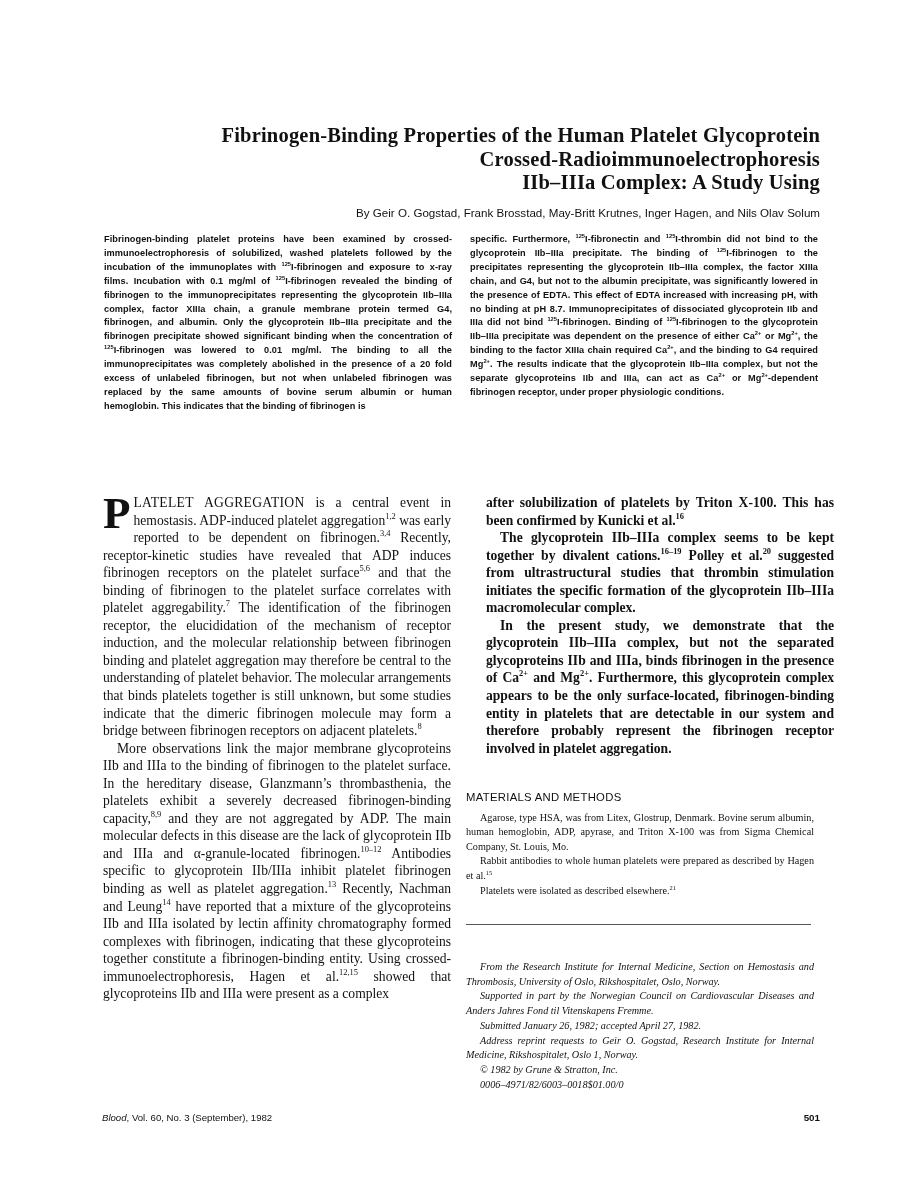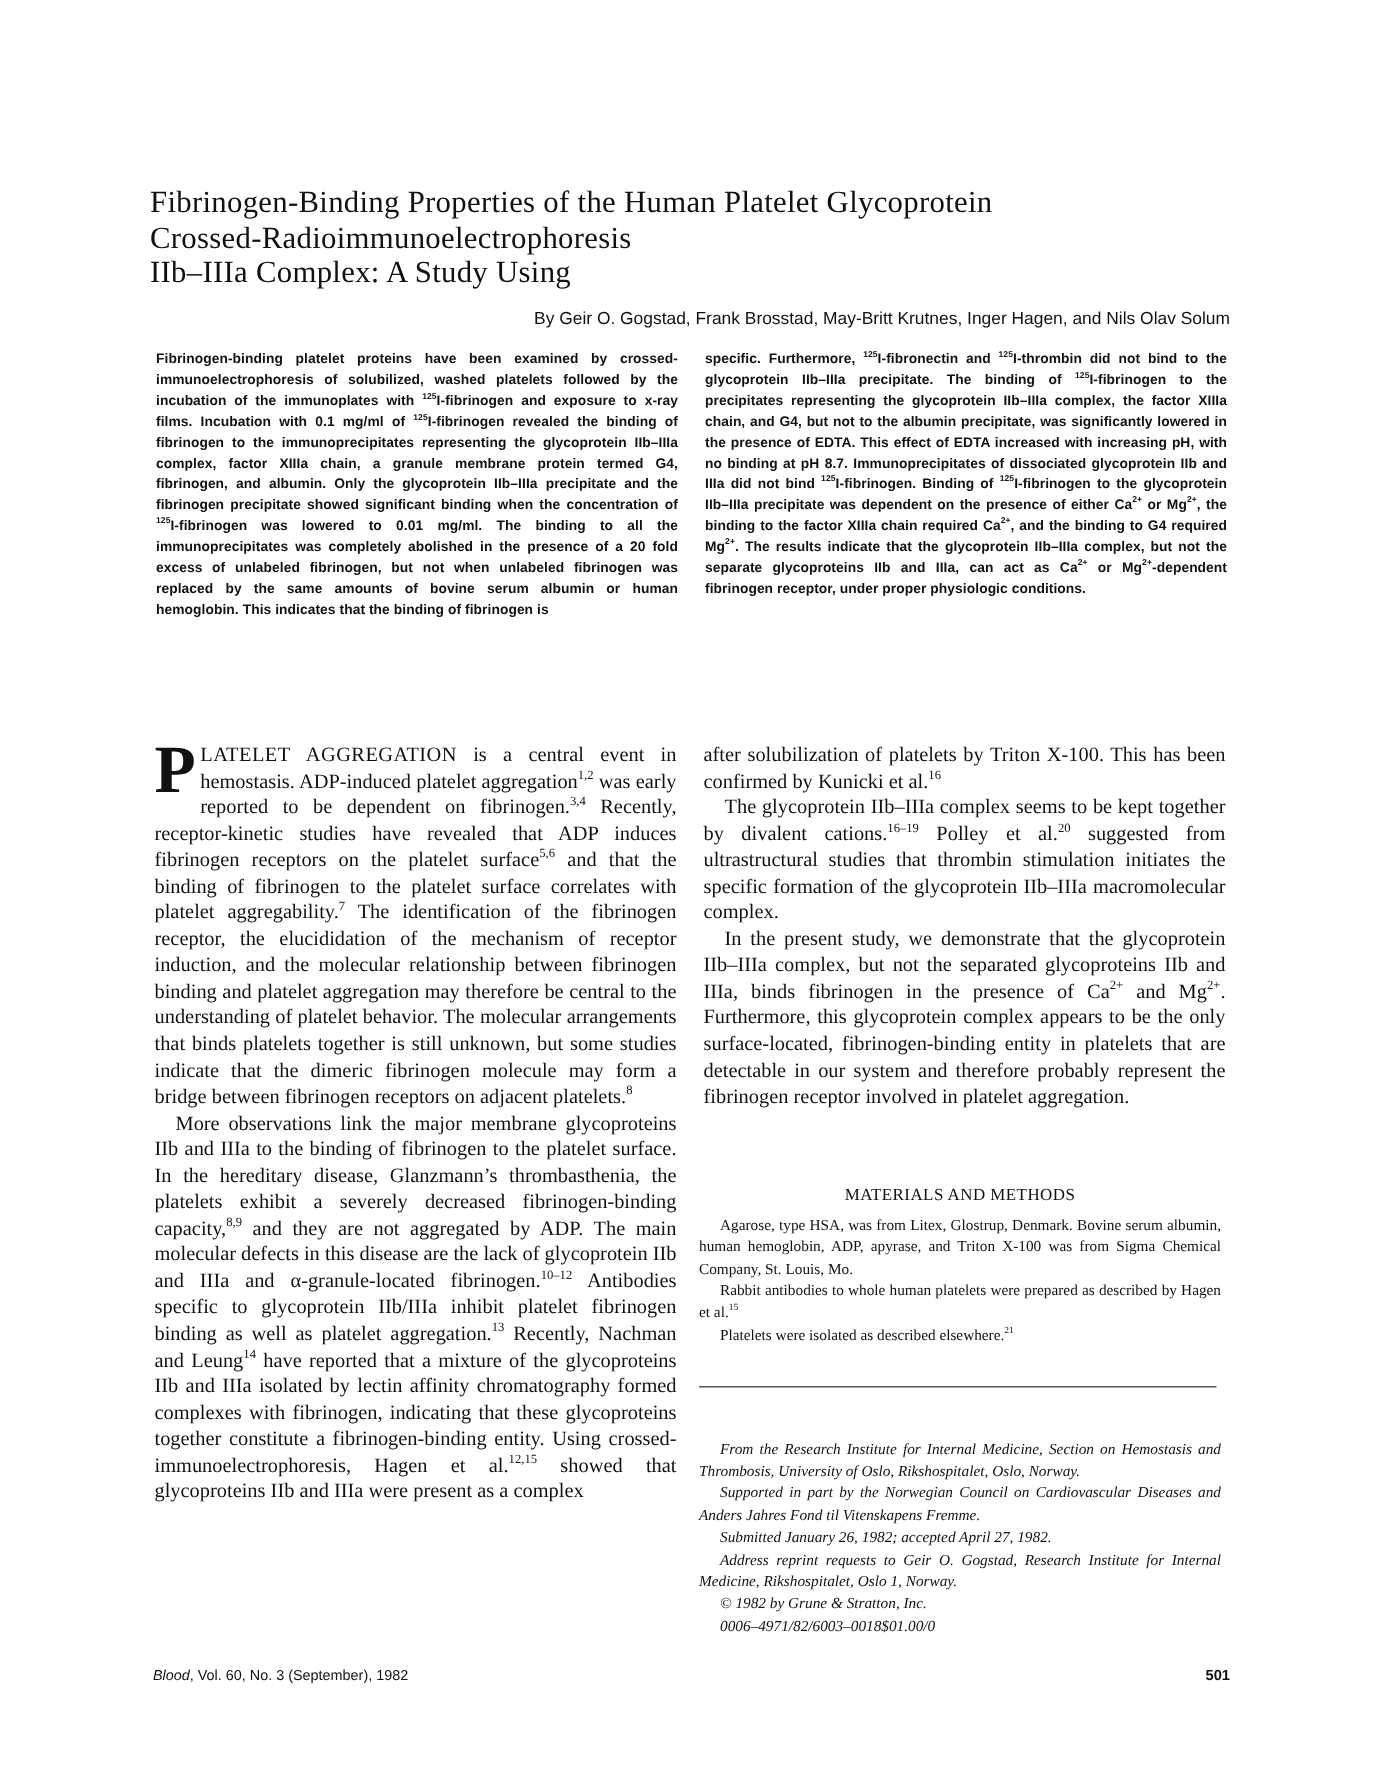--- a/index.html
+++ b/index.html
@@ -1,20 +1,20 @@
 <!DOCTYPE html>
 <html><head>
 <meta charset="utf-8">
 <style>
   html, body { margin: 0; padding: 0; background: #ffffff; }
   body { width: 918px; height: 1188px; position: relative; overflow: hidden; color: #111; }
   .page { position: absolute; left: 0; top: 0; width: 918px; height: 1188px; }
   .title {
-    position: absolute; left: 100px; top: 124px; width: 720px; text-align: left;
-    font-family: "Liberation Serif", serif; font-weight: normal; font-size: 20.5px; line-height: 23.5px;
+    position: absolute; left: 100px; top: 124px; width: 720px; text-align: right;
+    font-family: "Liberation Serif", serif; font-weight: bold; font-size: 20.5px; line-height: 23.5px;
     letter-spacing: 0.2px;
   }
   .title div { white-space: nowrap; }
   .authors {
     position: absolute; left: 100px; top: 206px; width: 720px; text-align: right;
     font-family: "Liberation Sans", sans-serif; font-size: 11.6px;
   }
   .abstract {
     position: absolute; top: 233px; width: 348px;
     font-family: "Liberation Sans", sans-serif; font-weight: bold; font-size: 9.2px; line-height: 13.9px;
@@ -22,34 +22,34 @@
   }
   .abstract.left { left: 104px; }
   .abstract.right { left: 470px; }
   .abstract sup, .body sup, .mm sup { font-size: 0.62em; line-height: 0; vertical-align: super; }
   .body {
     position: absolute; top: 494px; width: 348px;
     font-family: "Liberation Serif", serif; font-size: 13.6px; line-height: 17.55px;
     text-align: justify;
   }
   .body.left { left: 103px; }
-  .body.right { left: 469px; }
+  .body.right { left: 486px; font-weight: bold; }
   .body p { margin: 0; text-indent: 14px; }
   .body p.first { text-indent: 0; }
   .dropcap {
     float: left; font-family: "Liberation Serif", serif; font-weight: bold; font-size: 45px;
     line-height: 34px; margin: 1px 3px 0 0; padding-top: 1px;
   }
   .lead-caps { letter-spacing: 0.3px; margin-top: 38px; }
   .mm {
     position: absolute; left: 466px; top: 790px; width: 348px;
     font-family: "Liberation Serif", serif; font-size: 10.2px; line-height: 14.6px; text-align: justify;
   }
   .mm h2 {
-    margin: 0 0 6px 0; text-align: center; font-family: Liberation Serif, serif;
+    margin: 0 0 6px 0; font-family: Liberation Sans, sans-serif;
     font-weight: normal; font-size: 11.3px; letter-spacing: 0.3px;
   }
   .mm p { margin: 0; text-indent: 14px; }
   .rule { position: absolute; left: 466px; top: 924px; width: 345px; height: 0; border-top: 1px solid #555; }
   .notes {
     position: absolute; left: 466px; top: 960px; width: 348px;
     font-family: "Liberation Serif", serif; font-style: italic; font-size: 10.2px; line-height: 14.7px;
     text-align: justify;
   }
   .notes p { margin: 0; text-indent: 14px; }

